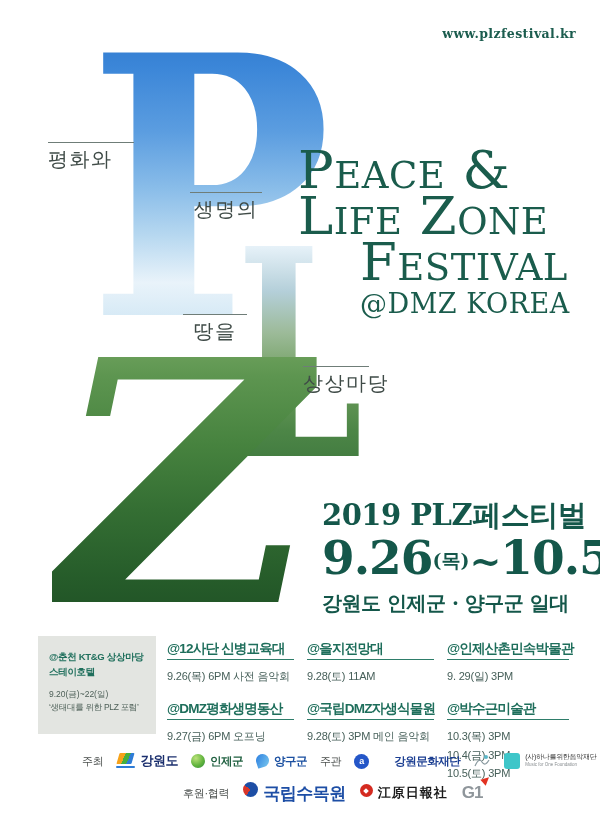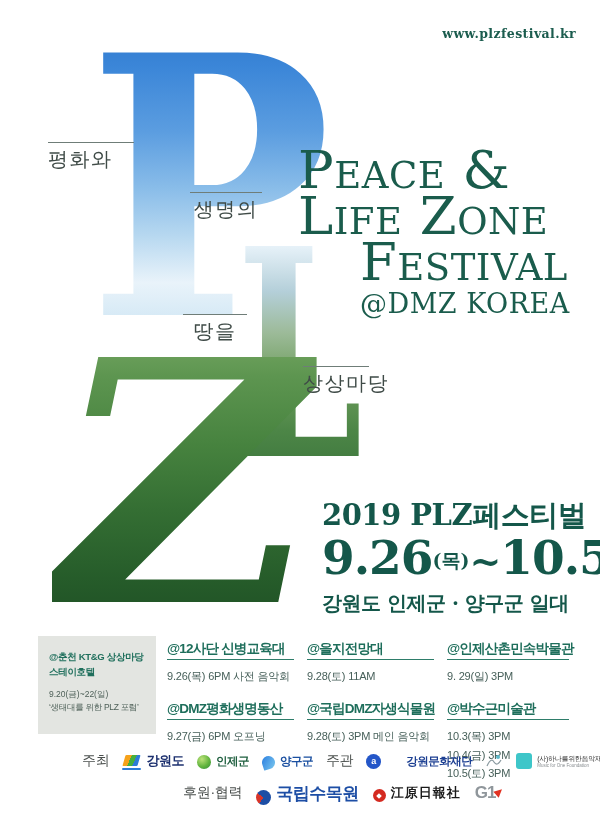--- a/index.html
+++ b/index.html
@@ -62,22 +62,22 @@
   .event{min-height:60px;}
   .event-venue{font-size:13.5px;font-weight:bold;color:#1e6e5b;letter-spacing:-.8px;
     padding-bottom:1px;border-bottom:1.5px solid #2e7d6a;white-space:nowrap;}
   .event-detail{font-size:11px;color:#47605a;margin-top:8px;line-height:1.6;letter-spacing:-.2px;}
   .event-detail + .event-detail{margin-top:1px;}
 
   
   .credits-row{position:absolute;display:flex;align-items:center;}
   .row-1{left:82px;top:749px;height:24px;gap:13px;}
   .row-2{left:183px;top:781px;height:24px;gap:14px;}
-  .credit-label{font-size:14px;color:#4a4f4d;letter-spacing:-.3px;white-space:nowrap;text-align:right;}
-  .logo{display:flex;align-items:flex-end;gap:5px;white-space:nowrap;}
+  .credit-label{font-size:11px;color:#4a4f4d;letter-spacing:-.3px;white-space:nowrap;text-align:right;}
+  .logo{display:flex;align-items:flex-start;gap:5px;white-space:nowrap;}
   .logo-text{font-weight:bold;letter-spacing:-.5px;}
 
   .flag-wrap{position:relative;width:19px;height:16px;}
   .flag-icon{position:absolute;left:2px;top:1px;width:15px;height:11px;transform:skewX(-16deg);
     background:linear-gradient(100deg,#f6a21a 0 38%,#47b03c 38% 68%,#2e7cd6 68%);border-radius:1px;}
   .flag-swoosh{position:absolute;left:0;bottom:0;width:19px;height:2.5px;background:#2e7cd6;border-radius:2px;}
   .gangwon-text{font-size:13px;color:#1b2f6e;}
 
   .inje-icon{width:14px;height:14px;border-radius:50%;
     background:radial-gradient(circle at 35% 30%,#bce27a,#62b43e 55%,#2e8a3c);}

